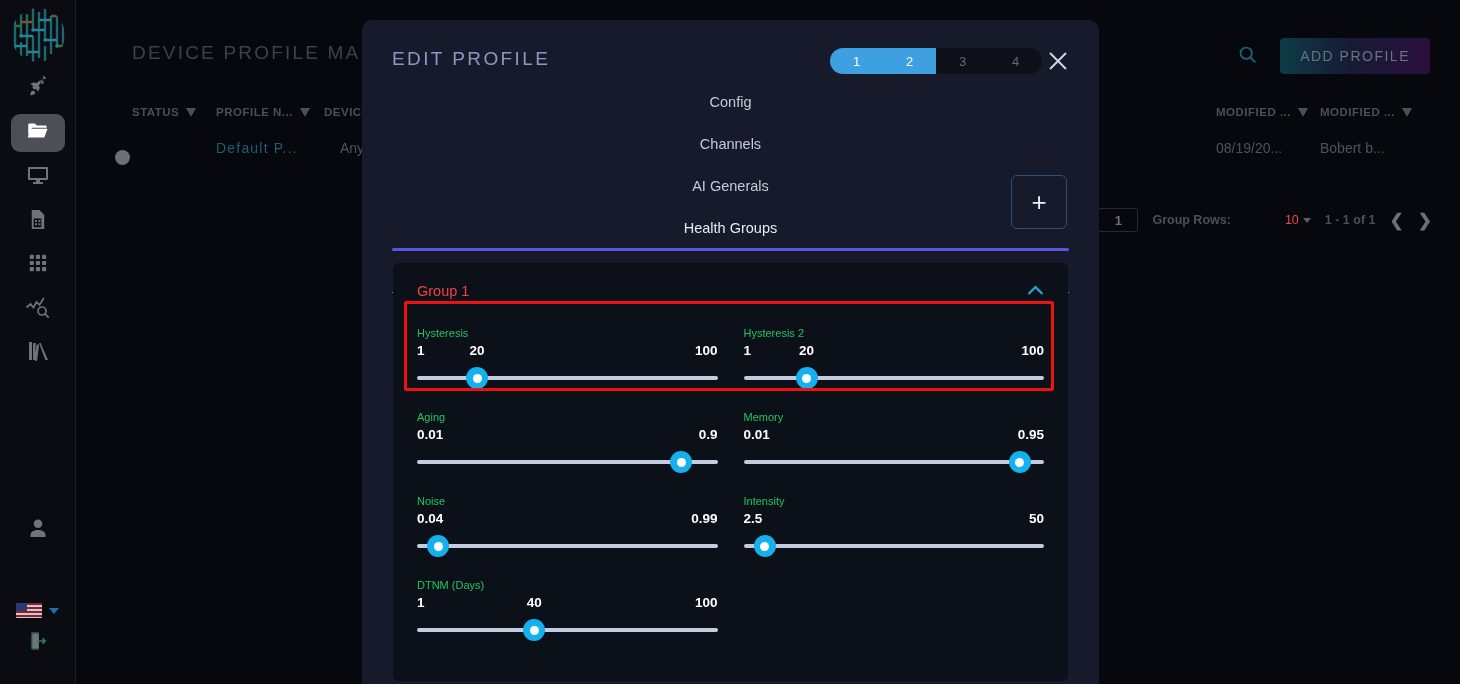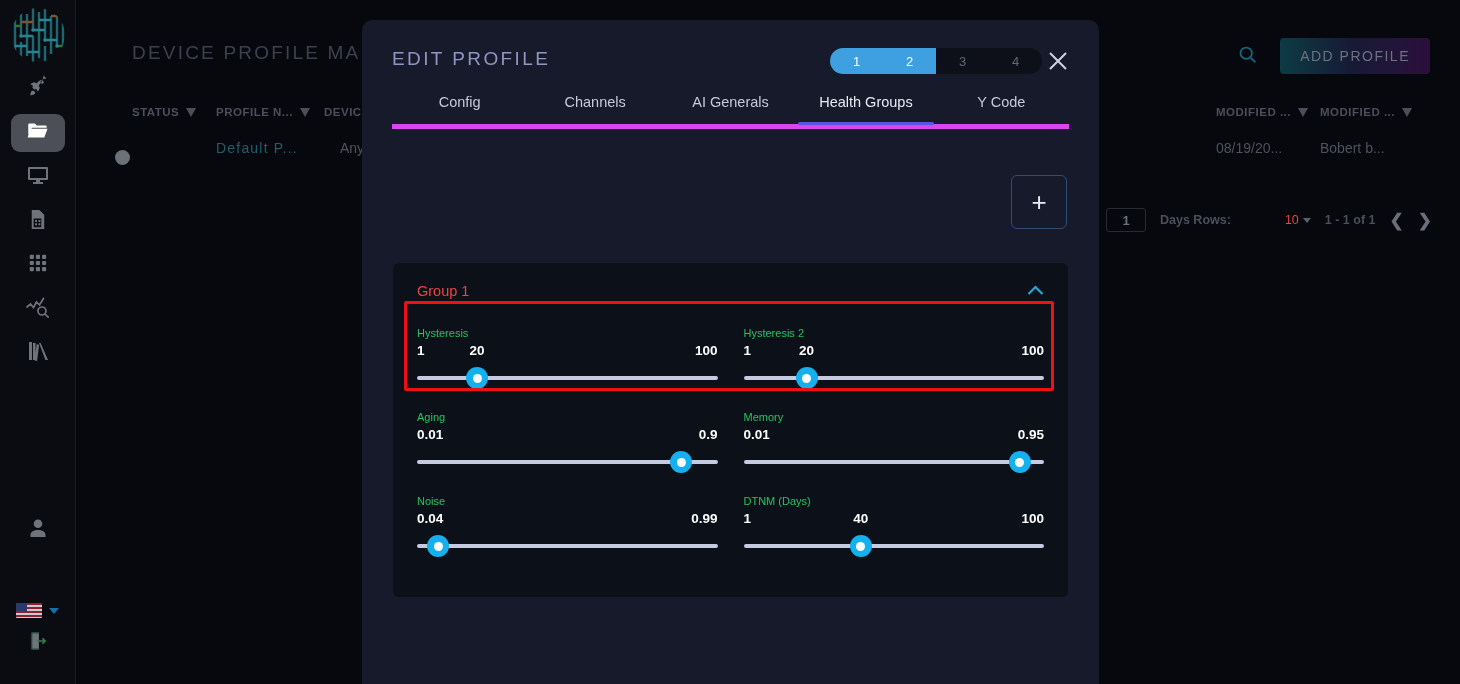--- a/index.html
+++ b/index.html
@@ -97,21 +97,21 @@
     display: flex; height: 26px; border-radius: 13px; overflow: hidden;
     background: #0d1018;
   }
   .step { width: 53px; display: flex; align-items: center; justify-content: center;
           font-size: 13px; color: #606878; }
   .step.on { background: #3ea0e0; color: #ffffff; font-weight: 500; }
   .close-x { position: absolute; right: 28px; top: 28px; width: 26px; height: 26px; }
   .close-x svg { stroke: #cfd4e4; stroke-width: 2; }
   .tabs {
     position: absolute; left: 30px; right: 30px; top: 62px;
-    display: flex; border-bottom: 5px solid #d946ef;
+    display: flex; border-bottom: 1px solid #d946ef; flex-direction: column;
   }
   .tab {
     flex: 1; text-align: center; padding: 12px 0 14px;
     font-size: 14.5px; color: #c6cad6; position: relative;
   }
   .tab.active { color: #e8eaf2; }
   .tab.active::after {
     content: ''; position: absolute; left: 0; right: 0; bottom: -1px;
     height: 3px; background: #5558dd; border-radius: 2px;
   }
@@ -332,21 +332,21 @@
       <div class="link-cell" style="width:124px">Default P...</div>
       <div style="width:64px">Any</div>
       <div style="flex:1"></div>
       <div style="width:104px">08/19/20...</div>
       <div style="width:112px">Bobert b...</div>
     </div>
 
     <div class="pager">
       <span>ge:</span>
       <span class="pg-input">1</span>
-      <span>Days Rows:</span>
+      <span>Group Rows:</span>
       <span class="pg-sel">
         <span>10</span>
         <span class="caret"></span>
       </span>
       <span>1 - 1 of 1</span>
       <span class="arr">❮</span>
       <span class="arr">❯</span>
     </div>
   </div>
 
@@ -439,20 +439,31 @@
             <div class="sl-values">
               <span class="sl-min">0.04</span>
               <span class="sl-max">0.99</span>
             </div>
             <div class="sl-track-wrap">
               <div class="sl-track"></div>
               <div class="sl-thumb" style="left: 7%;"></div>
             </div>
           </div>
           <div class="slider-cell">
+            <div class="sl-label">Intensity</div>
+            <div class="sl-values">
+              <span class="sl-min">2.5</span>
+              <span class="sl-max">50</span>
+            </div>
+            <div class="sl-track-wrap">
+              <div class="sl-track"></div>
+              <div class="sl-thumb" style="left: 7%;"></div>
+            </div>
+          </div>
+          <div class="slider-cell">
             <div class="sl-label">DTNM (Days)</div>
             <div class="sl-values">
               <span class="sl-min">1</span>
               <span class="sl-cur" style="left: 39%;">40</span>
               <span class="sl-max">100</span>
             </div>
             <div class="sl-track-wrap">
               <div class="sl-track"></div>
               <div class="sl-thumb" style="left: 39%;"></div>
             </div>

